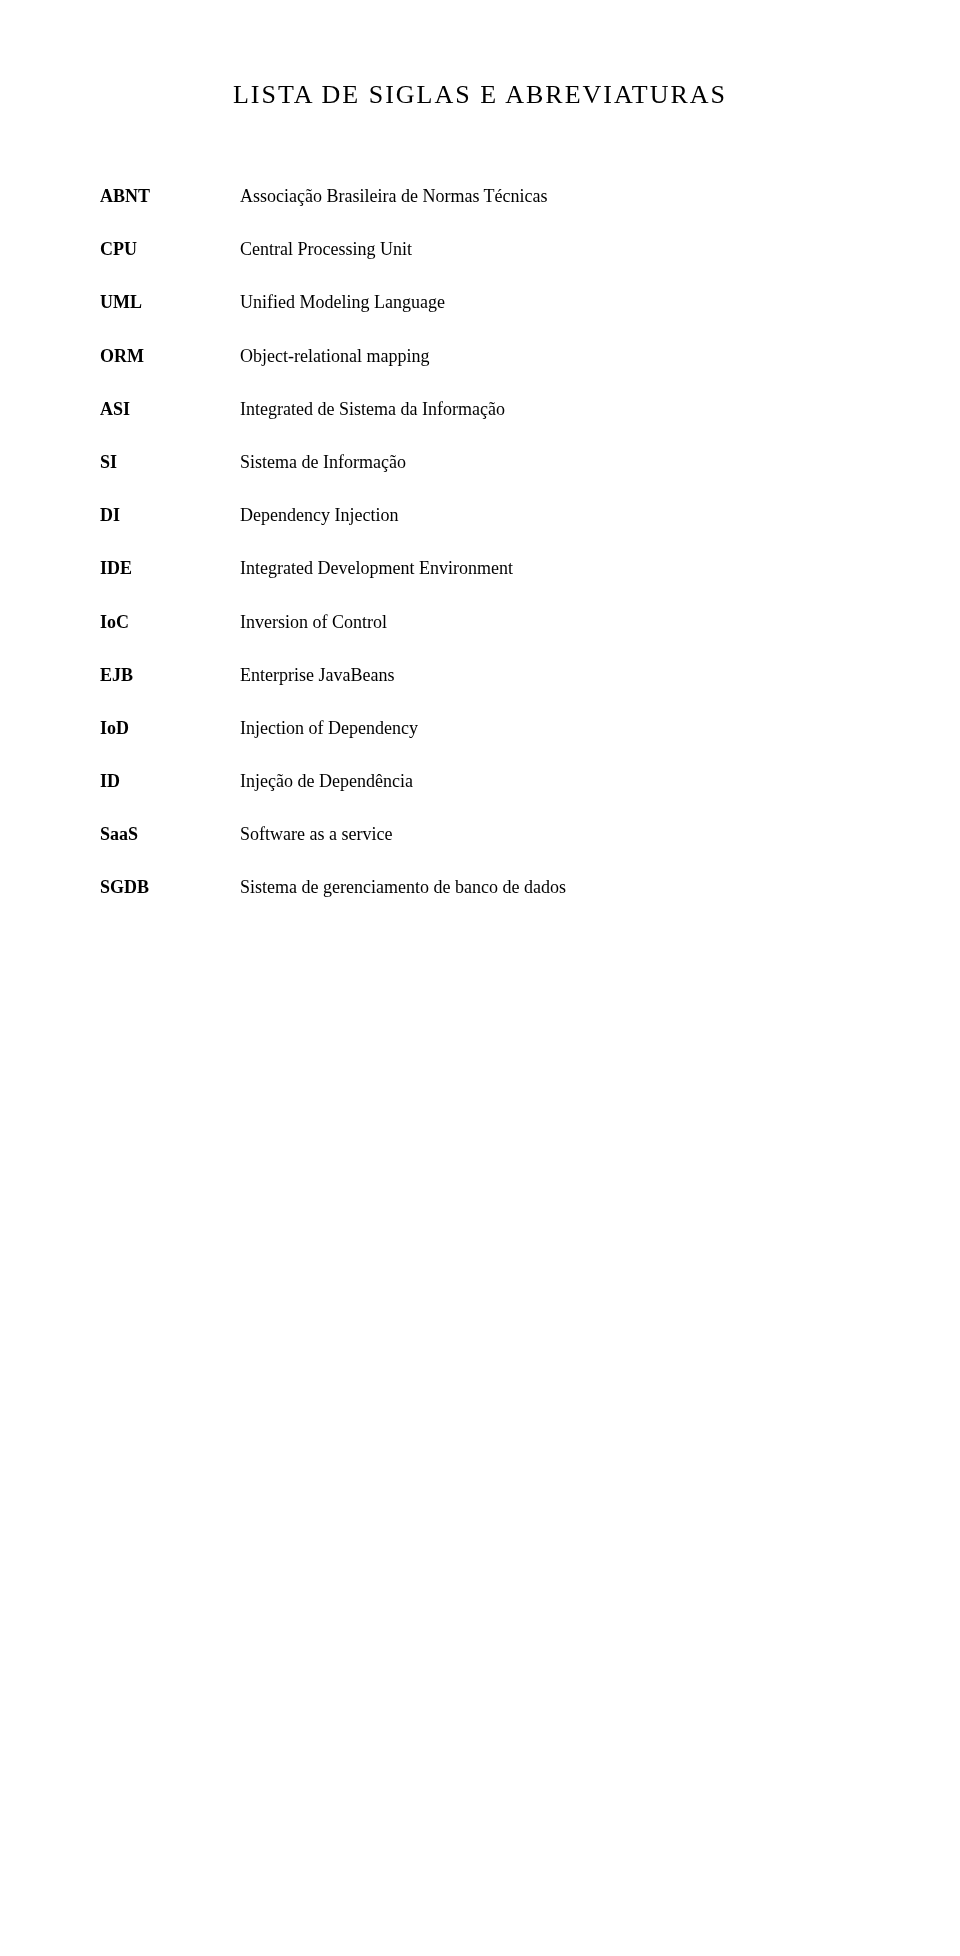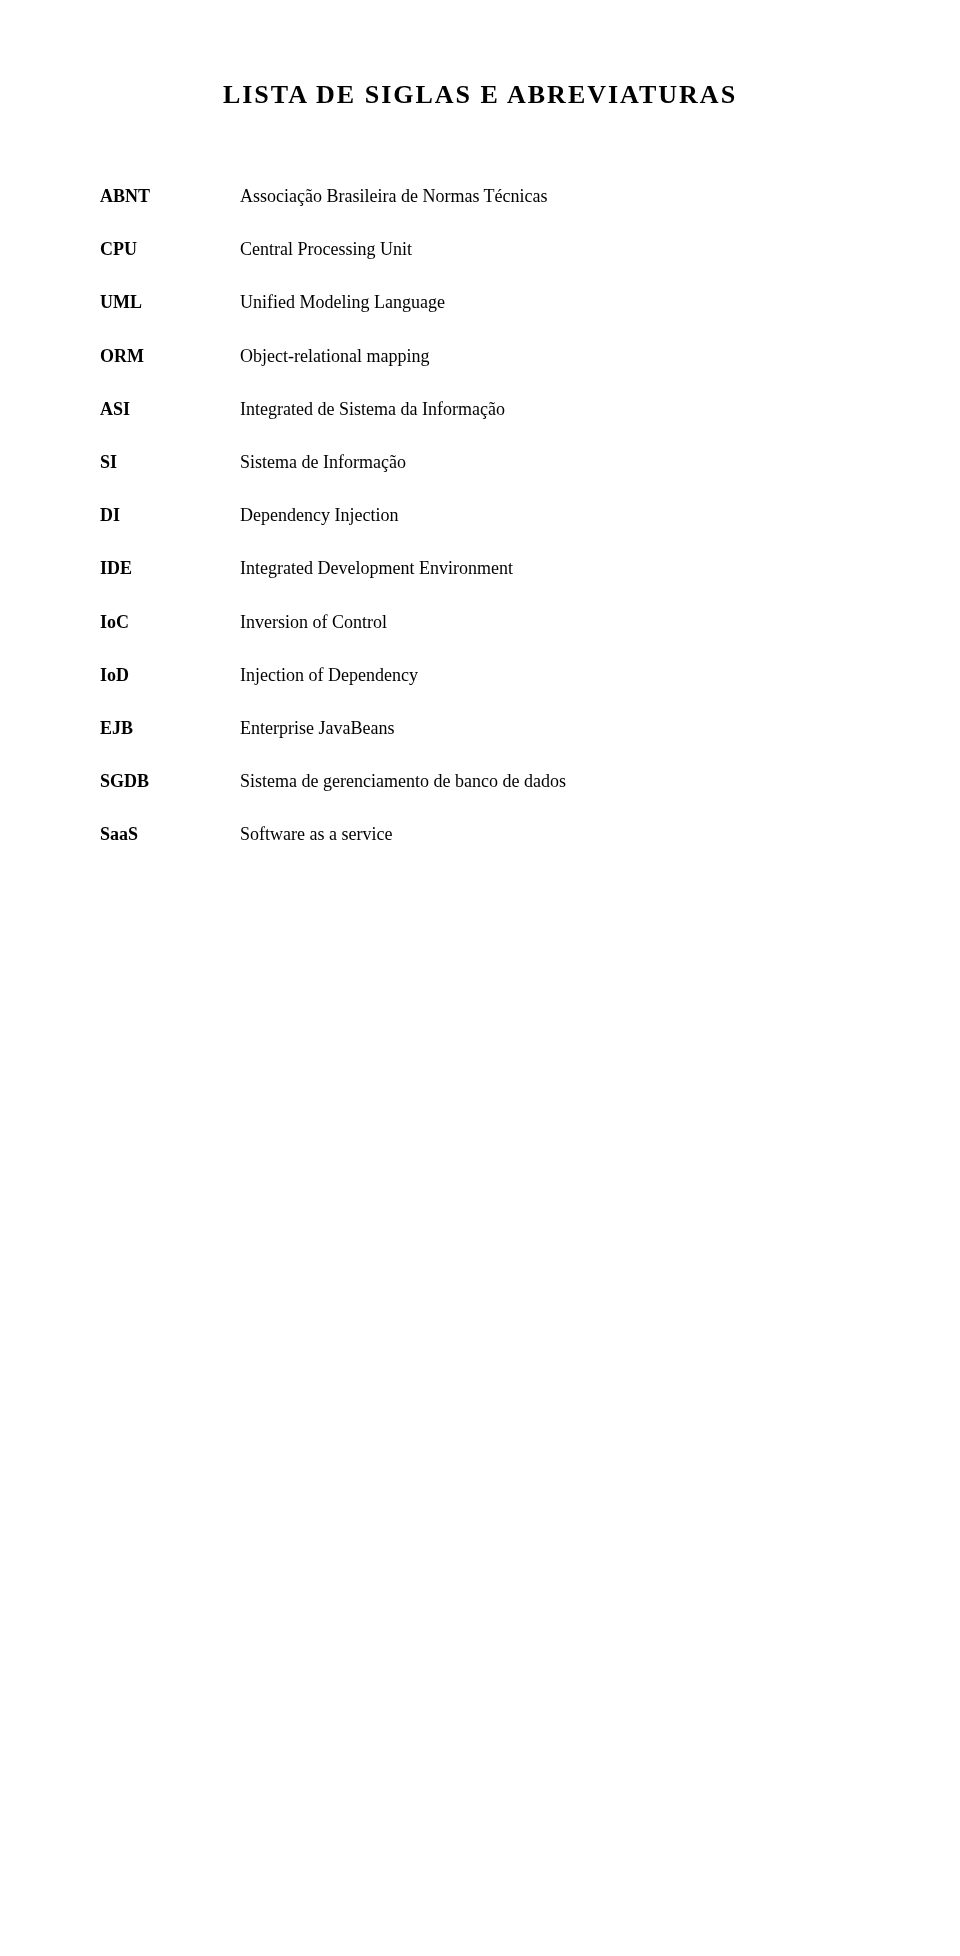--- a/index.html
+++ b/index.html
@@ -13,21 +13,21 @@
       font-family: "Times New Roman", Times, serif;
       width: 960px;
       min-height: 1956px;
       padding: 80px 100px 80px 100px;
       color: #000000;
     }
 
     .page-title {
       text-align: center;
       font-size: 26px;
-      font-weight: bold;
+      font-weight: normal;
       letter-spacing: 2px;
       margin-bottom: 60px;
       font-family: "Times New Roman", Times, serif;
     }
 
     .acronym-table {
       width: 100%;
       border-collapse: collapse;
     }
 
@@ -95,31 +95,35 @@
         </tr>
         <tr>
           <td class="abbr">IDE</td>
           <td class="definition">Integrated Development Environment</td>
         </tr>
         <tr>
           <td class="abbr">IoC</td>
           <td class="definition">Inversion of Control</td>
         </tr>
         <tr>
+          <td class="abbr">EJB</td>
+          <td class="definition">Enterprise JavaBeans</td>
+        </tr>
+        <tr>
           <td class="abbr">IoD</td>
           <td class="definition">Injection of Dependency</td>
         </tr>
         <tr>
-          <td class="abbr">EJB</td>
-          <td class="definition">Enterprise JavaBeans</td>
+          <td class="abbr">ID</td>
+          <td class="definition">Injeção de Dependência</td>
+        </tr>
+        <tr>
+          <td class="abbr">SaaS</td>
+          <td class="definition">Software as a service</td>
         </tr>
         <tr>
           <td class="abbr">SGDB</td>
           <td class="definition">Sistema de gerenciamento de banco de dados</td>
-        </tr>
-        <tr>
-          <td class="abbr">SaaS</td>
-          <td class="definition">Software as a service</td>
         </tr>
       </tbody>
   </table>
 
 </div>
 
 </body></html>

